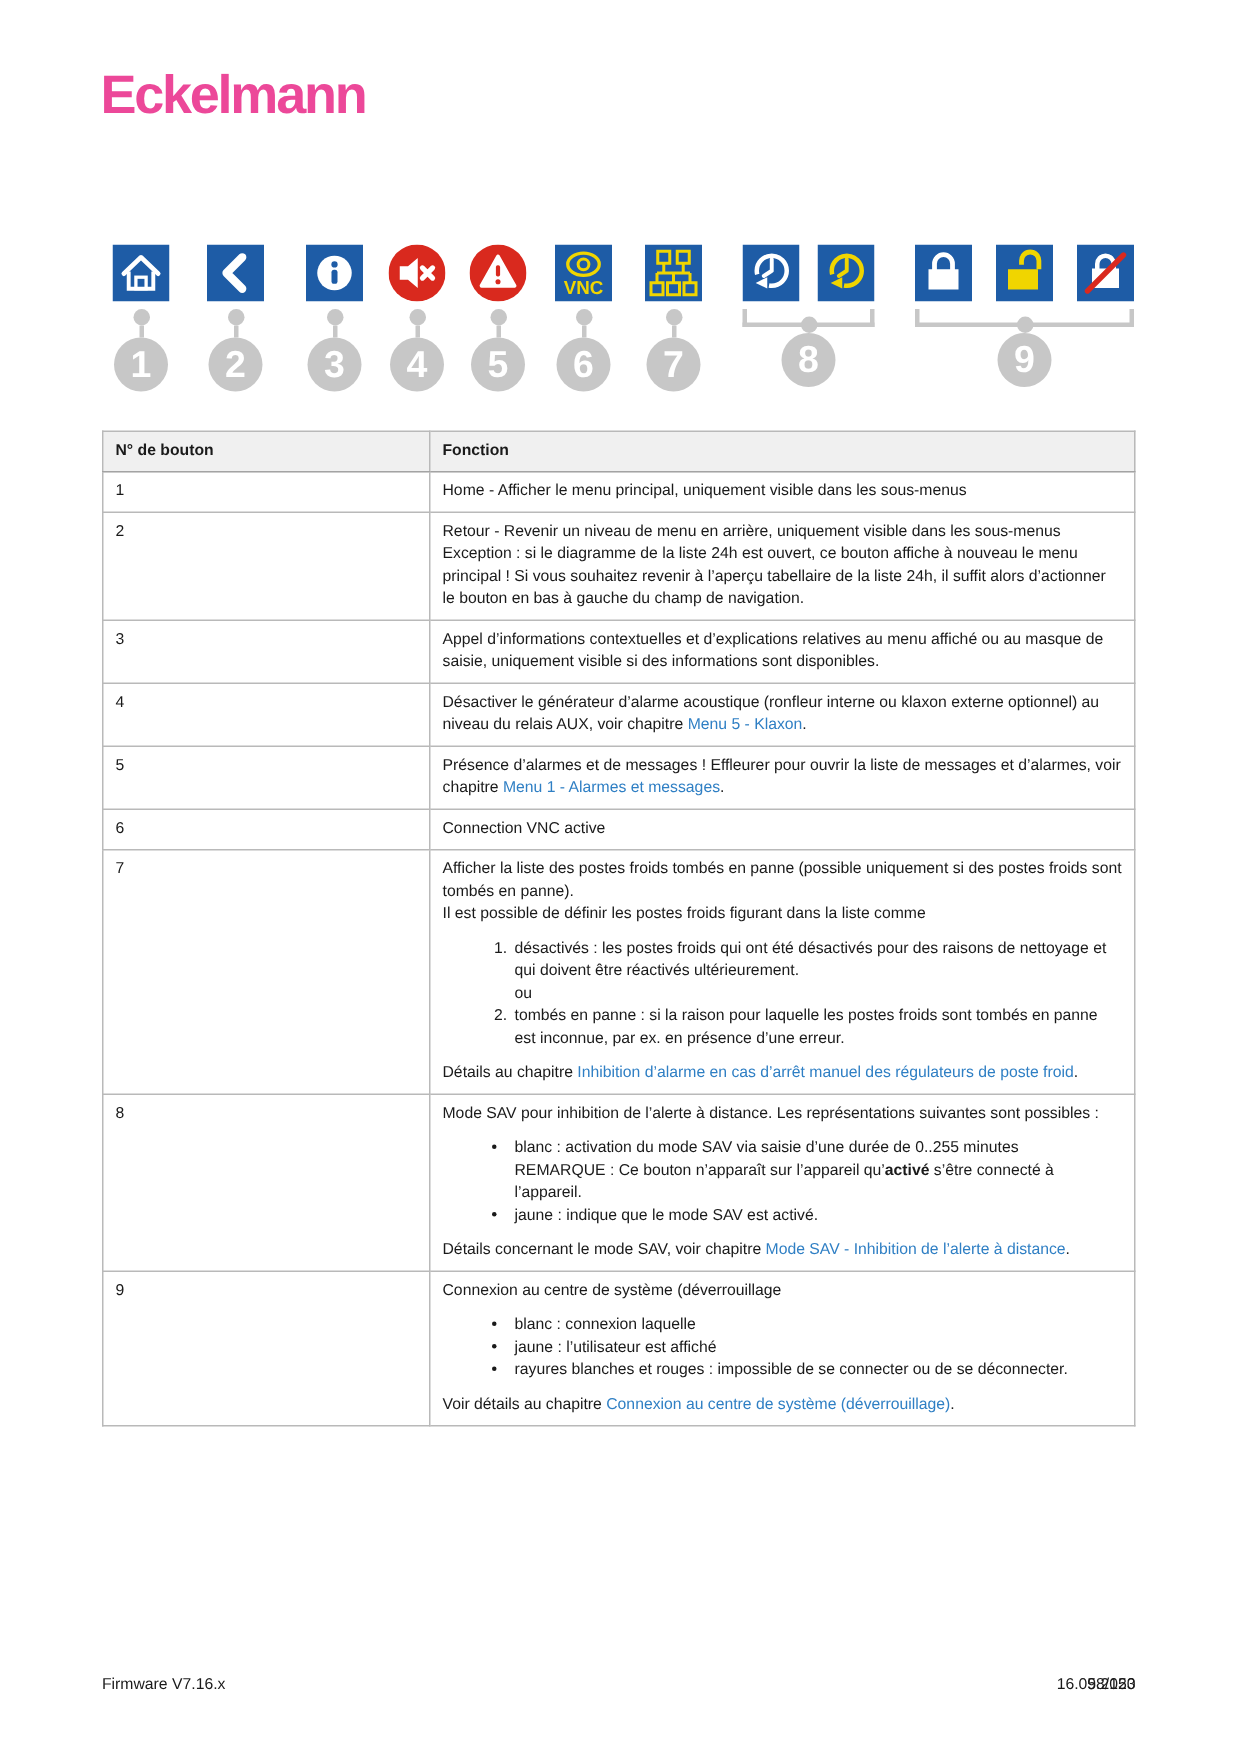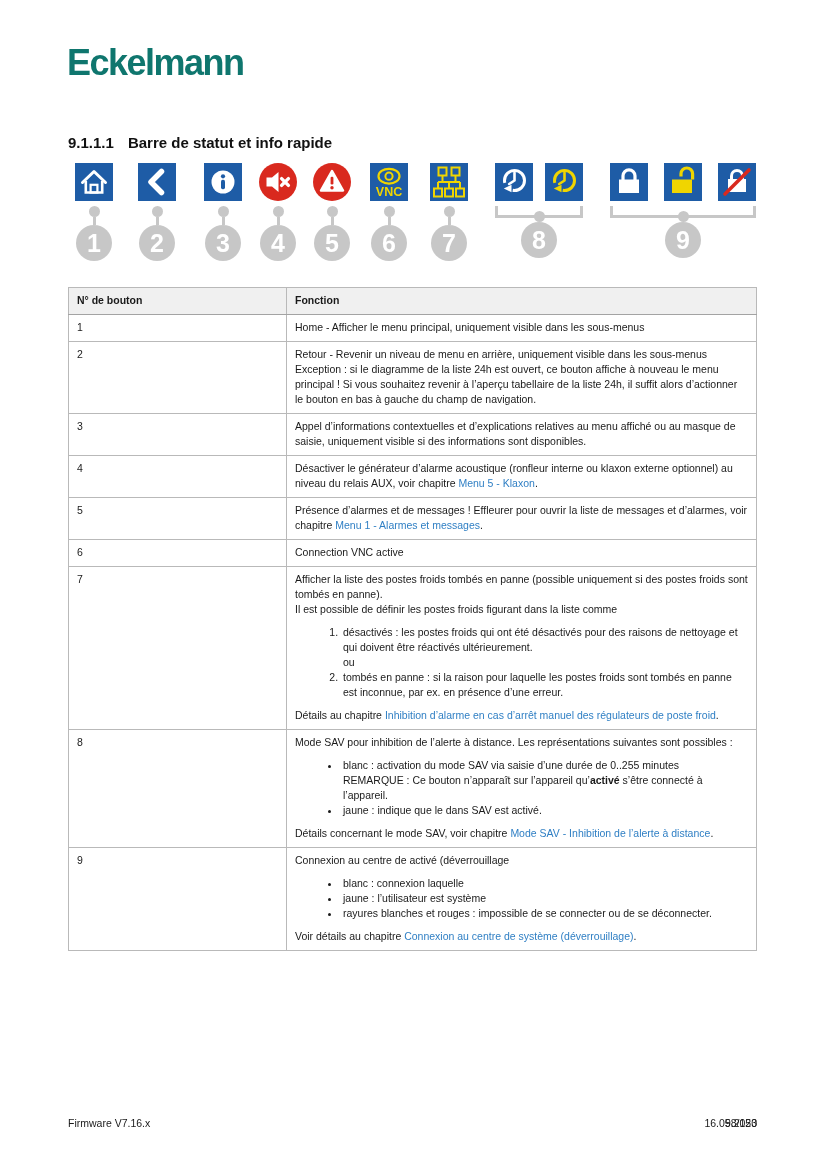--- a/index.html
+++ b/index.html
@@ -1,20 +1,20 @@
 <!DOCTYPE html>
 <html><head>
 <meta charset="utf-8">
 <style>
   html,body{margin:0;padding:0;background:#fff;}
   body{width:827px;height:1169px;position:relative;font-family:"Liberation Sans","DejaVu Sans",sans-serif;color:#1a1a1a;}
   .page{position:absolute;inset:0;background:#fff;overflow:hidden;}
 
   
-  .logo{position:absolute;left:67px;top:42px;font-size:36px;font-weight:bold;color:#0f766e;letter-spacing:-1.5px;}
+  .logo{position:absolute;left:67px;top:42px;font-size:36px;font-weight:bold;color:#ec4899;letter-spacing:-1.5px;}
 
   
   .heading{position:absolute;left:68px;top:134px;font-size:15px;font-weight:bold;color:#111;}
   .heading .h-num{margin-right:14px;}
 
   
   .icon-strip{position:absolute;left:75px;top:163px;display:flex;align-items:flex-start;}
   .icon-group{display:flex;flex-direction:column;align-items:center;}
   .g1{margin-right:25px;} .g2{margin-right:28px;} .g3{margin-right:17px;}
   .g4{margin-right:16px;} .g5{margin-right:19px;} .g6{margin-right:22px;}
@@ -51,23 +51,20 @@
   .footer .f-center{position:absolute;left:0;width:100%;text-align:right;}
   .footer .f-right{position:absolute;right:0;}
 </style>
 </head>
 <body>
 
 <div class="page">
 
   <div class="logo">Eckelmann</div>
 
-  <div class="heading">
-    <span class="h-num">9.1.1.1</span><span>Barre de statut et info rapide</span>
-  </div>
 
   <div class="icon-strip">
 
     <div class="icon-group g1">
       <div class="icons-row">
         <svg class="ic" viewBox="0 0 38 38">
           <rect width="38" height="38" fill="#1E5CA6"></rect>
           <path d="M7.5 19.5 L19 8.5 L30.5 19.5" fill="none" stroke="#fff" stroke-width="3" stroke-linecap="round" stroke-linejoin="round"></path>
           <path d="M10.8 18 V29.5 H27.2 V18" fill="none" stroke="#fff" stroke-width="2.6"></path>
           <rect x="15.6" y="21.8" width="6.8" height="7.7" fill="none" stroke="#fff" stroke-width="2.2"></rect>
@@ -264,32 +261,32 @@
             </ol>
             <p class="cell-p">Détails au chapitre <a class="chapter-link" href="#">Inhibition d’alarme en cas d’arrêt manuel des régulateurs de poste froid</a>.</p>
           </td>
         </tr>
         <tr>
           <td class="col-num">8</td>
           <td>
             <p class="cell-p">Mode SAV pour inhibition de l’alerte à distance. Les représentations suivantes sont possibles :</p>
             <ul class="cell-list">
               <li>blanc : activation du mode SAV via saisie d’une durée de 0..255 minutes<br>REMARQUE : Ce bouton n’apparaît sur l’appareil qu’<b>activé</b> s’être connecté à l’appareil.</li>
-              <li>jaune : indique que le dans SAV est activé.</li>
+              <li>jaune : indique que le mode SAV est activé.</li>
             </ul>
             <p class="cell-p">Détails concernant le mode SAV, voir chapitre <a class="chapter-link" href="#">Mode SAV - Inhibition de l’alerte à distance</a>.</p>
           </td>
         </tr>
         <tr>
           <td class="col-num">9</td>
           <td>
-            <p class="cell-p">Connexion au centre de activé (déverrouillage</p>
+            <p class="cell-p">Connexion au centre de système (déverrouillage</p>
             <ul class="cell-list">
               <li>blanc : connexion laquelle</li>
-              <li>jaune : l’utilisateur est système</li>
+              <li>jaune : l’utilisateur est affiché</li>
               <li>rayures blanches et rouges : impossible de se connecter ou de se déconnecter.</li>
             </ul>
             <p class="cell-p">Voir détails au chapitre <a class="chapter-link" href="#">Connexion au centre de système (déverrouillage)</a>.</p>
           </td>
         </tr>
       </tbody>
   </table>
 
   <div class="footer">
     <span class="f-left">Firmware V7.16.x</span>

